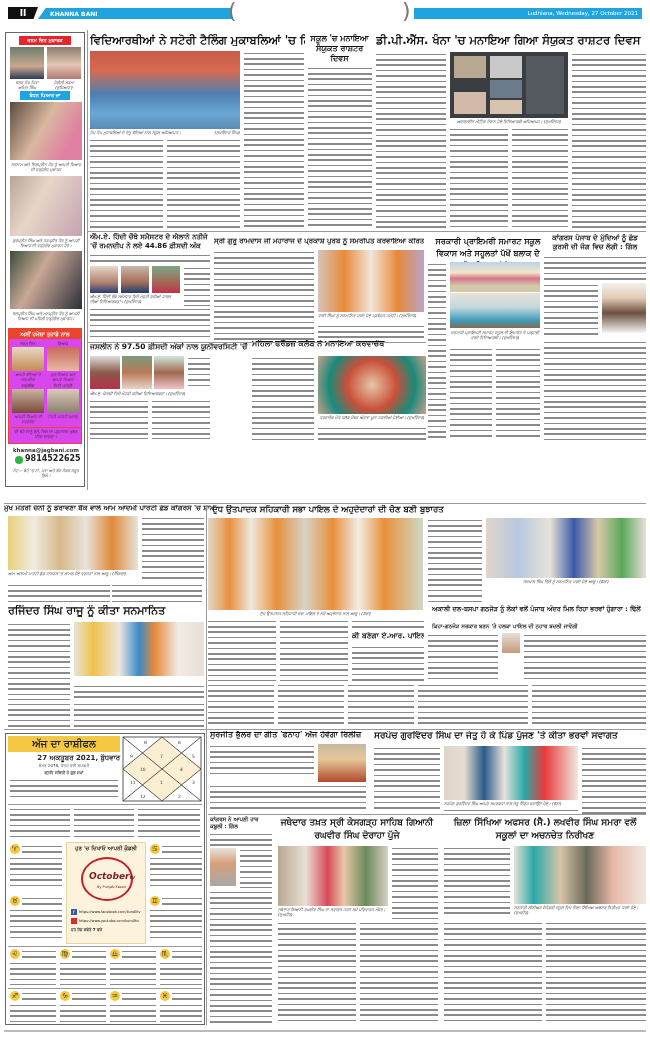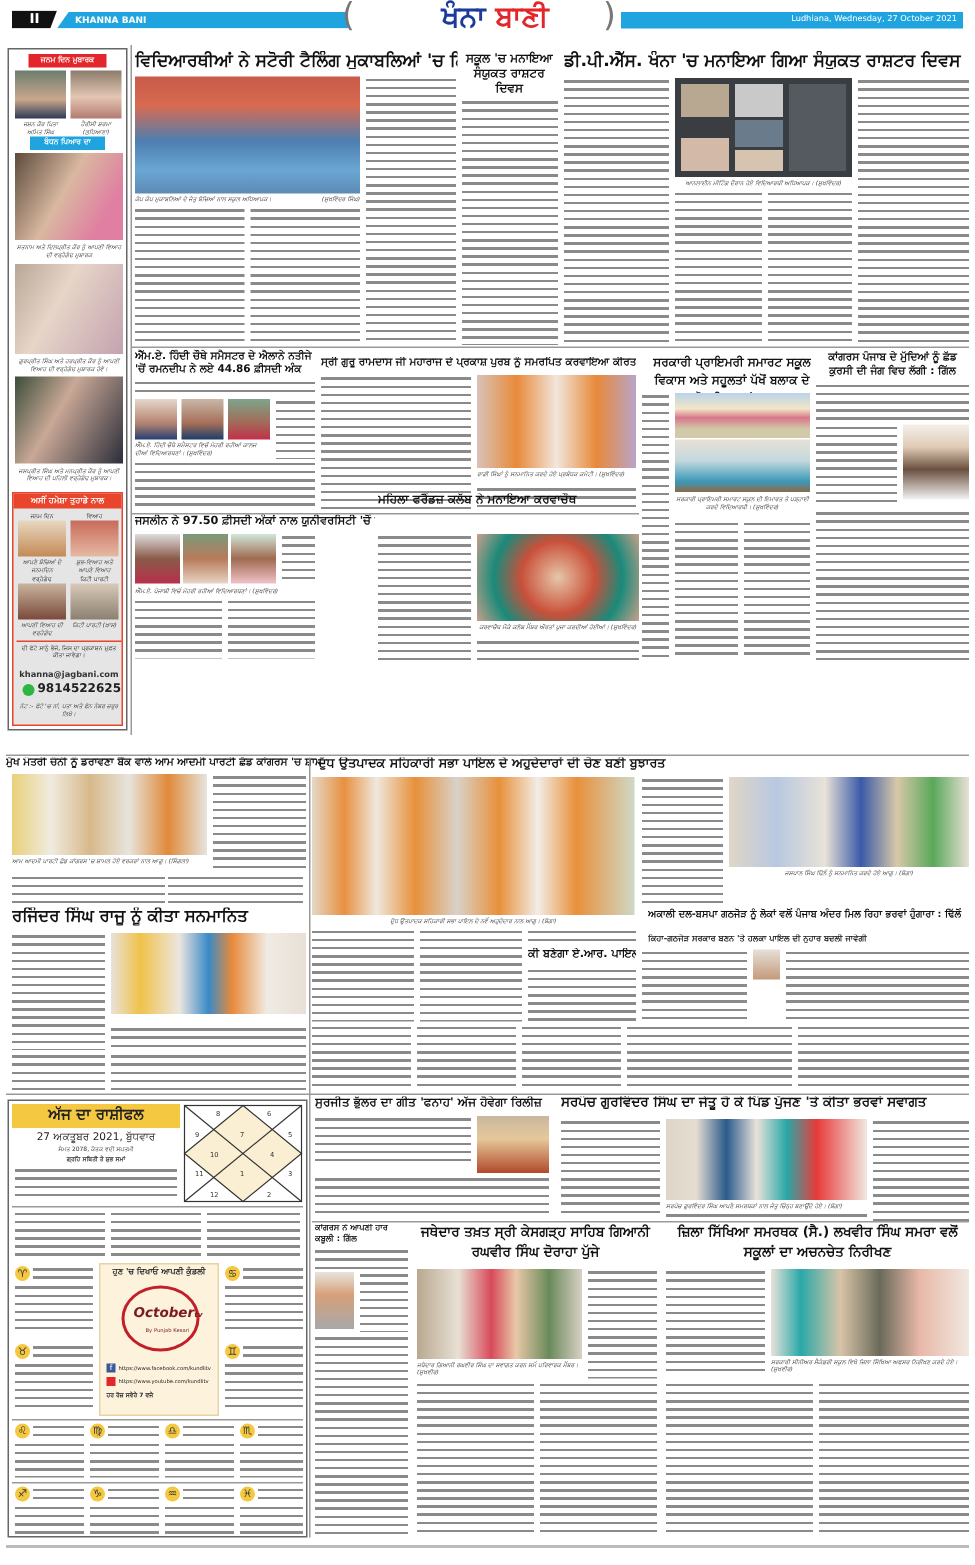--- a/index.html
+++ b/index.html
@@ -14,44 +14,40 @@
 .sign{font-size:7px;text-align:center;color:#333}
 </style>
 </head>
 <body>
 
 <div class="abs" style="left:0;top:0;width:650px;height:22px;">
   <div class="abs" style="left:8px;top:7px;width:30px;height:12px;background:#111;color:#fff;font-size:9px;font-weight:bold;text-align:center;line-height:12px;clip-path:polygon(0 0,100% 0,85% 100%,0 100%)">II</div>
   <div class="abs" style="left:38px;top:8px;width:194px;height:11px;background:#1fa4e0;clip-path:polygon(4% 0,100% 0,100% 100%,0 100%)"></div>
   <div class="abs" style="left:50px;top:9px;font-size:6px;color:#fff;font-weight:bold;line-height:9px">KHANNA BANI</div>
   <div class="abs" style="left:228px;top:0;font-size:22px;color:#777;line-height:22px">(</div>
-  <div class="abs" style="left:250px;top:0;width:160px;text-align:center;font-size:19px;font-weight:bold;line-height:22px">
-    <span style="color:#1a3a9c">ਖੰਨਾ</span>
-    <span style="color:#e3262b">ਬਾਣੀ</span>
-  </div>
   <div class="abs" style="left:402px;top:0;font-size:22px;color:#777;line-height:22px">)</div>
   <div class="abs" style="left:414px;top:8px;width:228px;height:11px;background:#1fa4e0"></div>
   <div class="abs" style="left:500px;top:9px;width:138px;font-size:5.5px;color:#fff;text-align:right;line-height:9px">Ludhiana, Wednesday, 27 October 2021</div>
 </div>
 
 <div class="abs box" style="left:5px;top:32px;width:80px;height:455px;border-color:#666">
   <div class="abs" style="left:13px;top:3px;width:52px;height:9px;background:#e3262b;color:#fff;font-size:5px;text-align:center;line-height:9px;font-weight:bold">ਜਨਮ ਦਿਨ ਮੁਬਾਰਕ</div>
   <div class="abs photo" style="left:4px;top:14px;width:34px;height:32px;background:linear-gradient(#6b7d6c,#caa88e 60%,#2e3a56)"></div>
   <div class="abs photo" style="left:41px;top:14px;width:34px;height:32px;background:linear-gradient(#8b7c6b,#e4c6b3 55%,#b37a72)"></div>
   <div class="abs cap" style="left:4px;top:47px;width:34px;height:10px;text-align:center">ਜਸ਼ਨ ਕੌਰ ਪਿਤਾ ਅਮਿਤ ਸਿੰਘ</div>
   <div class="abs cap" style="left:41px;top:47px;width:34px;height:10px;text-align:center">ਹੈਰੀਸੀ ਸ਼ਰਮਾ (ਲੁਧਿਆਣਾ)</div>
   <div class="abs" style="left:14px;top:58px;width:50px;height:9px;background:#1fa4e0;color:#fff;font-size:5px;text-align:center;line-height:9px;font-weight:bold">ਬੰਧਨ ਪਿਆਰ ਦਾ</div>
   <div class="abs photo" style="left:4px;top:69px;width:72px;height:58px;background:linear-gradient(120deg,#5d4b3d,#d9b8a0 45%,#e07fa2 80%)"></div>
   <div class="abs cap" style="left:4px;top:129px;width:72px;height:11px;text-align:center">ਸਤਨਾਮ ਅਤੇ ਦਿਲਪ੍ਰੀਤ ਕੌਰ ਨੂੰ ਆਪਣੀ ਵਿਆਹ ਦੀ ਵਰ੍ਹੇਗੰਢ ਮੁਬਾਰਕ</div>
   <div class="abs photo" style="left:4px;top:143px;width:72px;height:60px;background:linear-gradient(120deg,#b8a796,#e7d6c8 40%,#c4a2b0)"></div>
   <div class="abs cap" style="left:4px;top:205px;width:72px;height:11px;text-align:center">ਗੁਰਪ੍ਰੀਤ ਸਿੰਘ ਅਤੇ ਹਰਪ੍ਰੀਤ ਕੌਰ ਨੂੰ ਆਪਣੀ ਵਿਆਹ ਦੀ ਵਰ੍ਹੇਗੰਢ ਮੁਬਾਰਕ ਹੋਵੇ।</div>
   <div class="abs photo" style="left:4px;top:218px;width:72px;height:58px;background:linear-gradient(120deg,#3b4d3a,#c9a896 40%,#2c2e3a)"></div>
   <div class="abs cap" style="left:4px;top:278px;width:72px;height:11px;text-align:center">ਜਸਪ੍ਰੀਤ ਸਿੰਘ ਅਤੇ ਮਨਪ੍ਰੀਤ ਕੌਰ ਨੂੰ ਆਪਣੀ ਵਿਆਹ ਦੀ ਪਹਿਲੀ ਵਰ੍ਹੇਗੰਢ ਮੁਬਾਰਕ।</div>
 
-  <div class="abs" style="left:2px;top:295px;width:74px;height:156px;background:#e5e5e5;border:1px solid #e8452c">
+  <div class="abs" style="left:2px;top:295px;width:74px;height:116px;background:#d946ef;border:1px solid #e8452c">
     <div style="background:#e8452c;color:#fff;font-size:5.5px;font-weight:bold;text-align:center;line-height:10px;height:10px">ਅਸੀਂ ਹਮੇਸ਼ਾ ਤੁਹਾਡੇ ਨਾਲ</div>
     <div class="abs" style="left:3px;top:12px;width:32px;font-size:4px;text-align:center">ਜਨਮ ਦਿਨ</div>
     <div class="abs" style="left:38px;top:12px;width:32px;font-size:4px;text-align:center">ਵਿਆਹ</div>
     <div class="abs photo" style="left:3px;top:18px;width:32px;height:24px;background:linear-gradient(#e8d8c2,#c48a55)"></div>
     <div class="abs photo" style="left:38px;top:18px;width:32px;height:24px;background:linear-gradient(#c76b5a,#e6b9a4)"></div>
     <div class="abs cap" style="left:3px;top:43px;width:32px;height:10px;text-align:center">ਆਪਣੇ ਬੱਚਿਆਂ ਦੇ ਜਨਮਦਿਨ</div>
     <div class="abs cap" style="left:38px;top:43px;width:32px;height:10px;text-align:center">ਸ਼ੁਭ-ਵਿਆਹ ਅਤੇ ਆਪਣੇ ਵਿਆਹ</div>
     <div class="abs" style="left:3px;top:54px;width:32px;font-size:4px;text-align:center">ਵਰ੍ਹੇਗੰਢ</div>
     <div class="abs" style="left:38px;top:54px;width:32px;font-size:4px;text-align:center">ਕਿਟੀ ਪਾਰਟੀ</div>
     <div class="abs photo" style="left:3px;top:60px;width:32px;height:24px;background:linear-gradient(#c9b4a0,#7a4a3a)"></div>
@@ -123,21 +119,21 @@
 
 <div class="abs hl" style="left:90px;top:343px;width:160px;font-size:7.5px">ਜਸਲੀਨ ਨੇ 97.50 ਫ਼ੀਸਦੀ ਅੰਕਾਂ ਨਾਲ ਯੂਨੀਵਰਸਿਟੀ 'ਚੋਂ ਰਹੀ ਅੱਵਲ</div>
 <div class="abs photo" style="left:90px;top:356px;width:30px;height:33px;background:linear-gradient(#ddd,#8a5a4a 50%,#b8304a)"></div>
 <div class="abs photo" style="left:122px;top:356px;width:30px;height:33px;background:linear-gradient(#7a9a7a,#b87a5a 50%,#e8d4c4)"></div>
 <div class="abs photo" style="left:154px;top:356px;width:30px;height:33px;background:linear-gradient(#cfe6d8,#a06a50 50%,#f0c2c8)"></div>
 <div class="abs lines" style="left:188px;top:356px;width:22px;height:34px"></div>
 <div class="abs cap" style="left:90px;top:391px;width:120px;height:6px">ਐੱਮ.ਏ. ਪੰਜਾਬੀ ਵਿਚੋਂ ਮੋਹਰੀ ਰਹੀਆਂ ਵਿਦਿਆਰਥਣਾਂ। (ਸੁਖਵਿੰਦਰ)</div>
 <div class="abs lines" style="left:90px;top:399px;width:58px;height:40px"></div>
 <div class="abs lines" style="left:152px;top:399px;width:58px;height:40px"></div>
 
-<div class="abs hl" style="left:252px;top:329px;width:175px;font-size:8px">ਮਹਿਲਾ ਫਰੈਂਡਜ਼ ਕਲੱਬ ਨੇ ਮਨਾਇਆ ਕਰਵਾਚੌਥ</div>
+<div class="abs hl" style="left:252px;top:340px;width:175px;font-size:8px">ਮਹਿਲਾ ਫਰੈਂਡਜ਼ ਕਲੱਬ ਨੇ ਮਨਾਇਆ ਕਰਵਾਚੌਥ</div>
 <div class="abs lines" style="left:252px;top:356px;width:62px;height:84px"></div>
 <div class="abs photo" style="left:318px;top:356px;width:108px;height:58px;background:radial-gradient(circle at 50% 50%,#e6c6a8,#c9503a 40%,#1a8a7a 70%,#c8a08a)"></div>
 <div class="abs cap" style="left:318px;top:415px;width:108px;height:10px;text-align:center">ਕਰਵਾਚੌਥ ਮੌਕੇ ਕਲੱਬ ਮੈਂਬਰ ਔਰਤਾਂ ਪੂਜਾ ਕਰਦੀਆਂ ਹੋਈਆਂ। (ਸੁਖਵਿੰਦਰ)</div>
 <div class="abs lines" style="left:318px;top:426px;width:108px;height:14px"></div>
 
 <div class="abs hl" style="left:4px;top:505px;width:210px;font-size:7px">ਮੁੱਖ ਮੰਤਰੀ ਚੰਨੀ ਨੂੰ ਡਰਾਵਣਾ ਬੈਂਕ ਵਾਲੇ ਆਮ ਆਦਮੀ ਪਾਰਟੀ ਛੱਡ ਕਾਂਗਰਸ 'ਚ ਸ਼ਾਮਲ : ਗਿੱਲ</div>
 <div class="abs photo" style="left:8px;top:516px;width:130px;height:54px;background:linear-gradient(90deg,#e8d07a 0,#f0ebe0 20%,#d7b98a 40%,#e8e4dc 60%,#e08a3a 80%,#e6e4de)"></div>
 <div class="abs cap" style="left:8px;top:571px;width:130px;height:11px">ਆਮ ਆਦਮੀ ਪਾਰਟੀ ਛੱਡ ਕਾਂਗਰਸ 'ਚ ਸ਼ਾਮਲ ਹੋਏ ਵਰਕਰਾਂ ਨਾਲ ਆਗੂ। (ਸਿੰਗਲਾ)</div>
 <div class="abs lines" style="left:8px;top:583px;width:102px;height:19px"></div>
 <div class="abs lines" style="left:112px;top:583px;width:90px;height:19px"></div>
@@ -171,21 +167,21 @@
 <div class="abs lines" style="left:278px;top:683px;width:66px;height:44px"></div>
 <div class="abs lines" style="left:348px;top:683px;width:66px;height:44px"></div>
 <div class="abs lines" style="left:418px;top:683px;width:110px;height:44px"></div>
 <div class="abs lines" style="left:532px;top:683px;width:114px;height:44px"></div>
 
 <div class="abs lines" style="left:8px;top:702px;width:62px;height:28px"></div>
 <div class="abs lines" style="left:74px;top:702px;width:130px;height:28px"></div>
 
 <div class="abs box" style="left:5px;top:733px;width:200px;height:292px;border-color:#666">
   <div class="abs" style="left:2px;top:2px;width:112px;height:16px;background:#f5c842;font-size:10px;font-weight:bold;text-align:center;line-height:16px">ਅੱਜ ਦਾ ਰਾਸ਼ੀਫਲ</div>
-  <div class="abs" style="left:2px;top:20px;width:112px;font-size:7px;font-weight:normal;text-align:center">27 ਅਕਤੂਬਰ 2021, ਬੁੱਧਵਾਰ</div>
+  <div class="abs" style="left:2px;top:20px;width:112px;font-size:7px;font-weight:bold;text-align:right">27 ਅਕਤੂਬਰ 2021, ਬੁੱਧਵਾਰ</div>
   <div class="abs cap" style="left:2px;top:29px;width:112px;height:6px;text-align:center;font-style:normal">ਸੰਮਤ 2078, ਕੱਤਕ ਵਦੀ ਸਪਤਮੀ</div>
   <div class="abs cap" style="left:2px;top:36px;width:112px;height:6px;text-align:center;font-style:normal;font-weight:bold">ਗ੍ਰਹਿ ਸਥਿਤੀ ਤੇ ਸ਼ੁਭ ਸਮਾਂ</div>
   <div class="abs lines" style="left:4px;top:44px;width:108px;height:22px"></div>
 
   <svg class="abs" style="left:116px;top:2px" width="80" height="66" viewBox="0 0 80 66">
     <rect x="1" y="1" width="78" height="64" fill="#fff" stroke="#333" stroke-width="0.8"></rect>
     <polygon points="40,1 79,33 40,65 1,33" fill="#fbefd3" stroke="#333" stroke-width="0.8"></polygon>
     <line x1="1" y1="1" x2="79" y2="65" stroke="#333" stroke-width="0.8"></line>
     <line x1="79" y1="1" x2="1" y2="65" stroke="#333" stroke-width="0.8"></line>
     <g font-size="4.5" fill="#333" font-family="DejaVu Sans, sans-serif">
@@ -304,21 +300,21 @@
 <div class="abs lines" style="left:240px;top:848px;width:32px;height:40px"></div>
 <div class="abs lines" style="left:210px;top:890px;width:62px;height:135px"></div>
 
 <div class="abs hl" style="left:277px;top:816px;width:160px;font-size:9px;white-space:normal;line-height:13px;text-align:center">ਜਥੇਦਾਰ ਤਖ਼ਤ ਸ੍ਰੀ ਕੇਸਗੜ੍ਹ ਸਾਹਿਬ ਗਿਆਨੀ ਰਘਵੀਰ ਸਿੰਘ ਦੋਰਾਹਾ ਪੁੱਜੇ</div>
 <div class="abs photo" style="left:278px;top:846px;width:110px;height:60px;background:linear-gradient(90deg,#b8a890,#e8e0d4 25%,#d84a5a 45%,#e8c8a8 60%,#6a8a5a 80%,#d8d0c4)"></div>
 <div class="abs cap" style="left:278px;top:907px;width:110px;height:12px">ਜਥੇਦਾਰ ਗਿਆਨੀ ਰਘਵੀਰ ਸਿੰਘ ਦਾ ਸਵਾਗਤ ਕਰਨ ਸਮੇਂ ਪਰਿਵਾਰਕ ਮੈਂਬਰ। (ਸੁਖਵੀਰ)</div>
 <div class="abs lines" style="left:392px;top:846px;width:46px;height:73px"></div>
 <div class="abs lines" style="left:278px;top:921px;width:78px;height:104px"></div>
 <div class="abs lines" style="left:360px;top:921px;width:78px;height:104px"></div>
 
-<div class="abs hl" style="left:444px;top:816px;width:202px;font-size:9px;white-space:normal;line-height:13px;text-align:center">ਜ਼ਿਲਾ ਸਿੱਖਿਆ ਸਮਰਥਕ (ਸੈ.) ਲਖਵੀਰ ਸਿੰਘ ਸਮਰਾ ਵਲੋਂ ਸਕੂਲਾਂ ਦਾ ਅਚਨਚੇਤ ਨਿਰੀਖਣ</div>
+<div class="abs hl" style="left:444px;top:816px;width:202px;font-size:9px;white-space:normal;line-height:13px;text-align:center">ਜ਼ਿਲਾ ਸਿੱਖਿਆ ਅਫਸਰ (ਸੈ.) ਲਖਵੀਰ ਸਿੰਘ ਸਮਰਾ ਵਲੋਂ ਸਕੂਲਾਂ ਦਾ ਅਚਨਚੇਤ ਨਿਰੀਖਣ</div>
 <div class="abs lines" style="left:444px;top:846px;width:66px;height:72px"></div>
 <div class="abs photo" style="left:514px;top:846px;width:132px;height:58px;background:linear-gradient(90deg,#e8e2da,#2aa8a8 15%,#d8c4a8 35%,#6a6a5a 55%,#e8b8a8 75%,#f0e8e0)"></div>
 <div class="abs cap" style="left:514px;top:905px;width:132px;height:12px">ਸਰਕਾਰੀ ਸੀਨੀਅਰ ਸੈਕੰਡਰੀ ਸਕੂਲ ਵਿਖੇ ਜ਼ਿਲਾ ਸਿੱਖਿਆ ਅਫਸਰ ਨਿਰੀਖਣ ਕਰਦੇ ਹੋਏ। (ਸੁਖਵੀਰ)</div>
 <div class="abs lines" style="left:444px;top:921px;width:98px;height:104px"></div>
 <div class="abs lines" style="left:546px;top:921px;width:100px;height:104px"></div>
 
 <div class="abs rule" style="left:87px;top:30px;width:1px;height:460px"></div>
 <div class="abs rule" style="left:88px;top:231px;width:558px;height:1px"></div>
 <div class="abs rule" style="left:88px;top:342px;width:338px;height:1px"></div>
 <div class="abs rule" style="left:4px;top:503px;width:642px;height:1px"></div>

